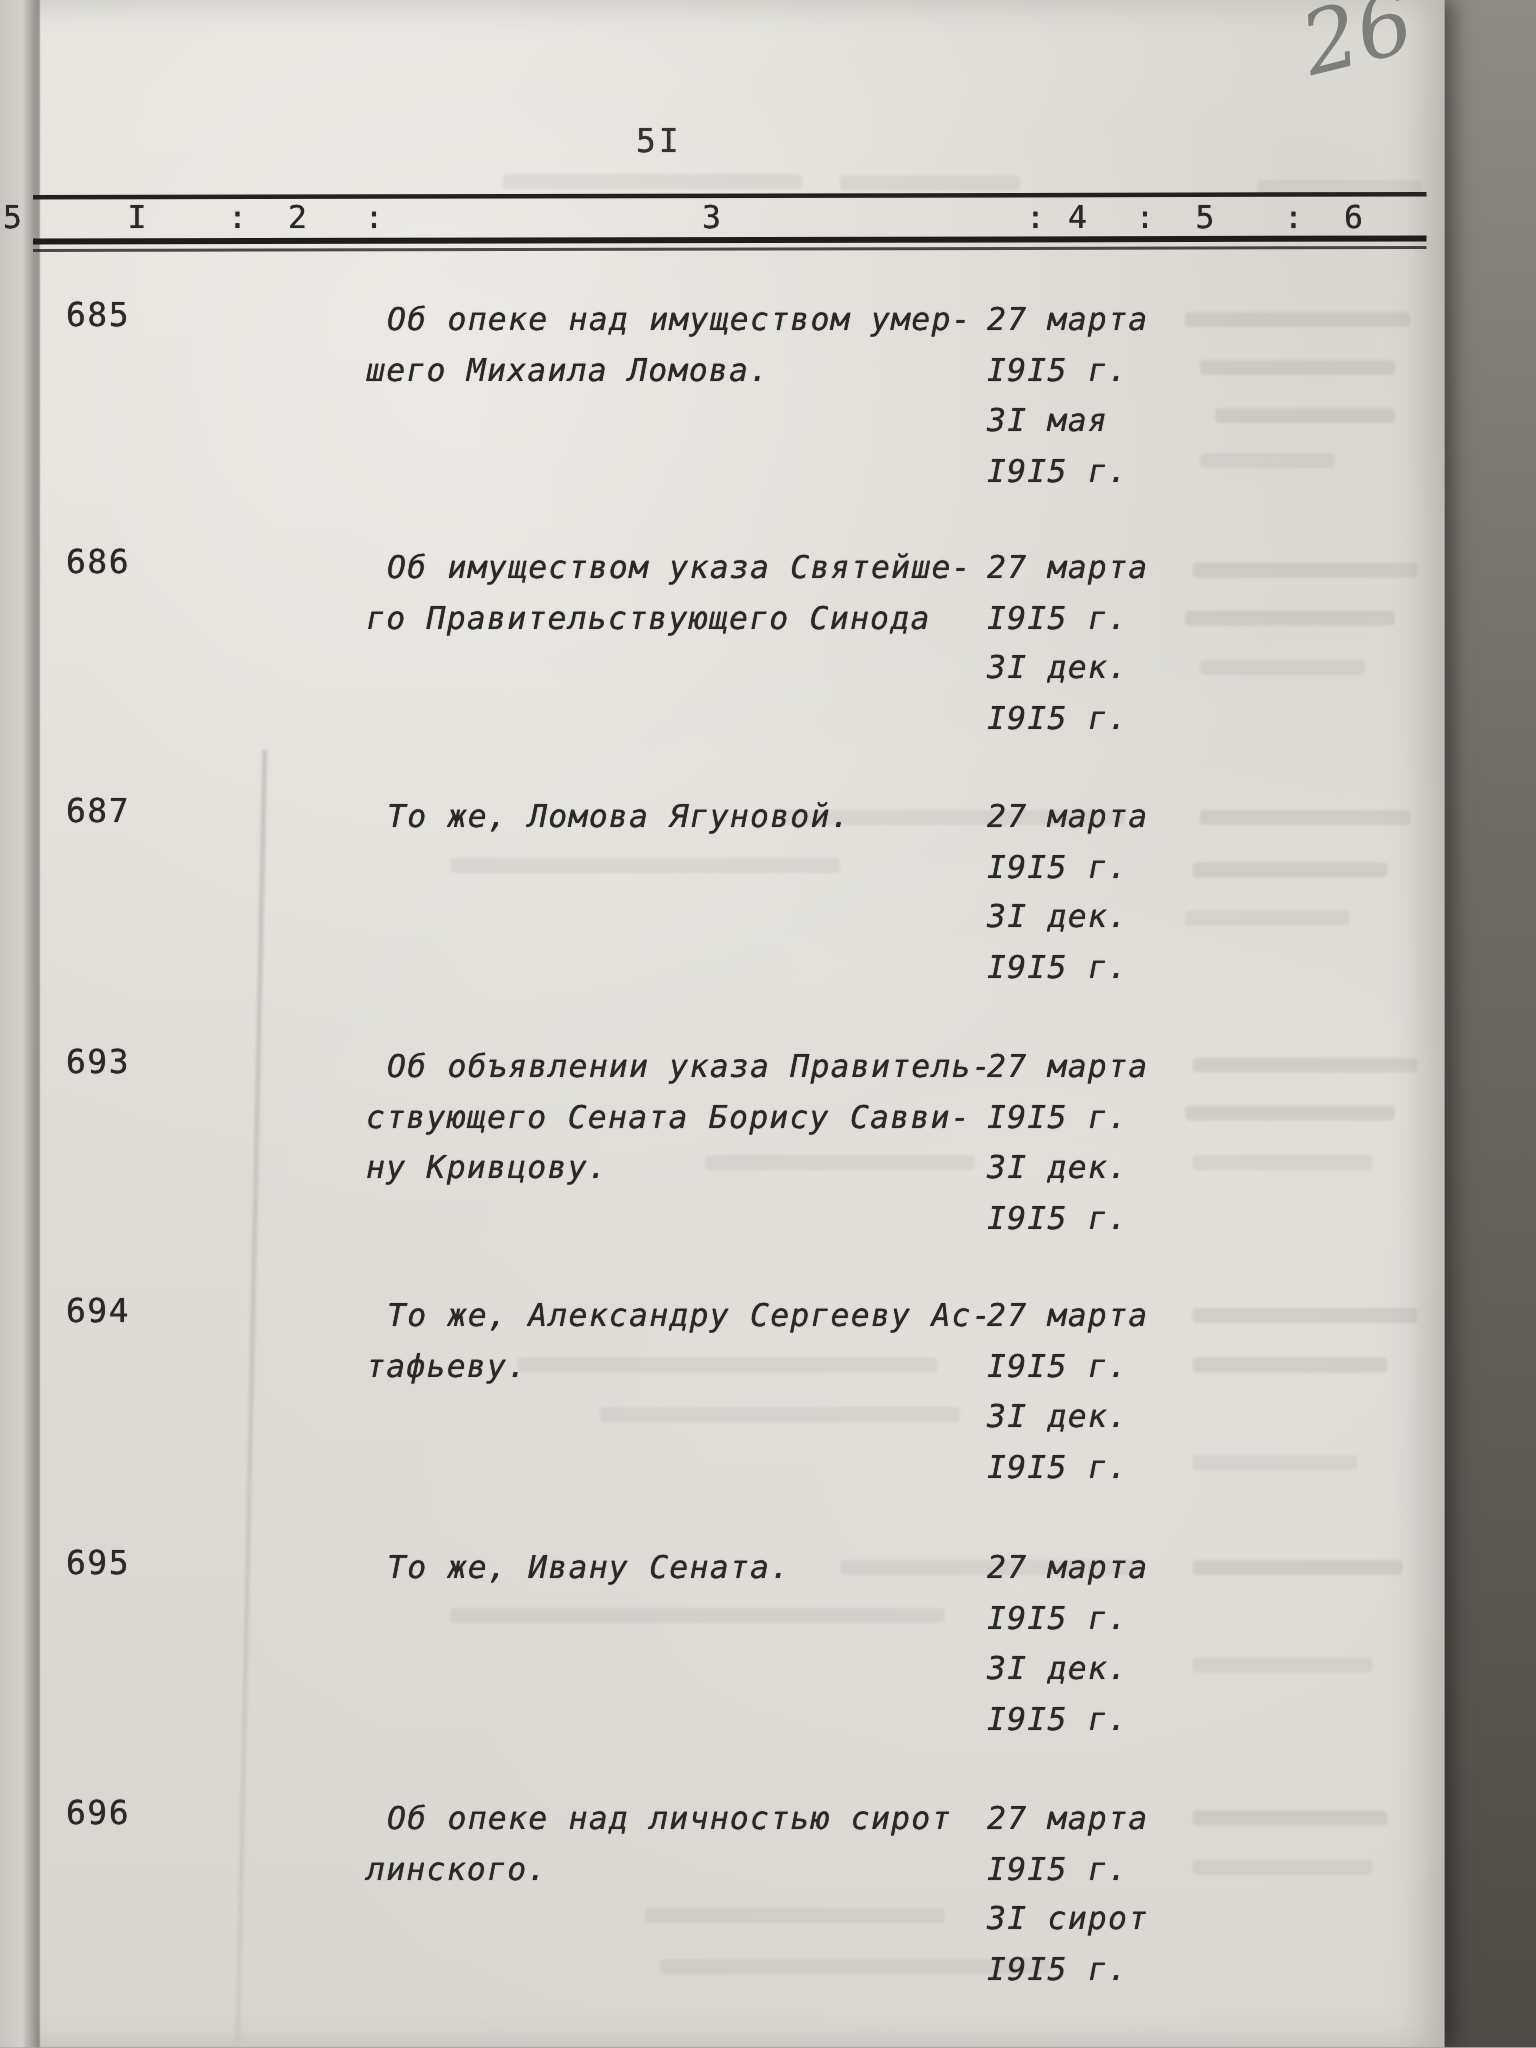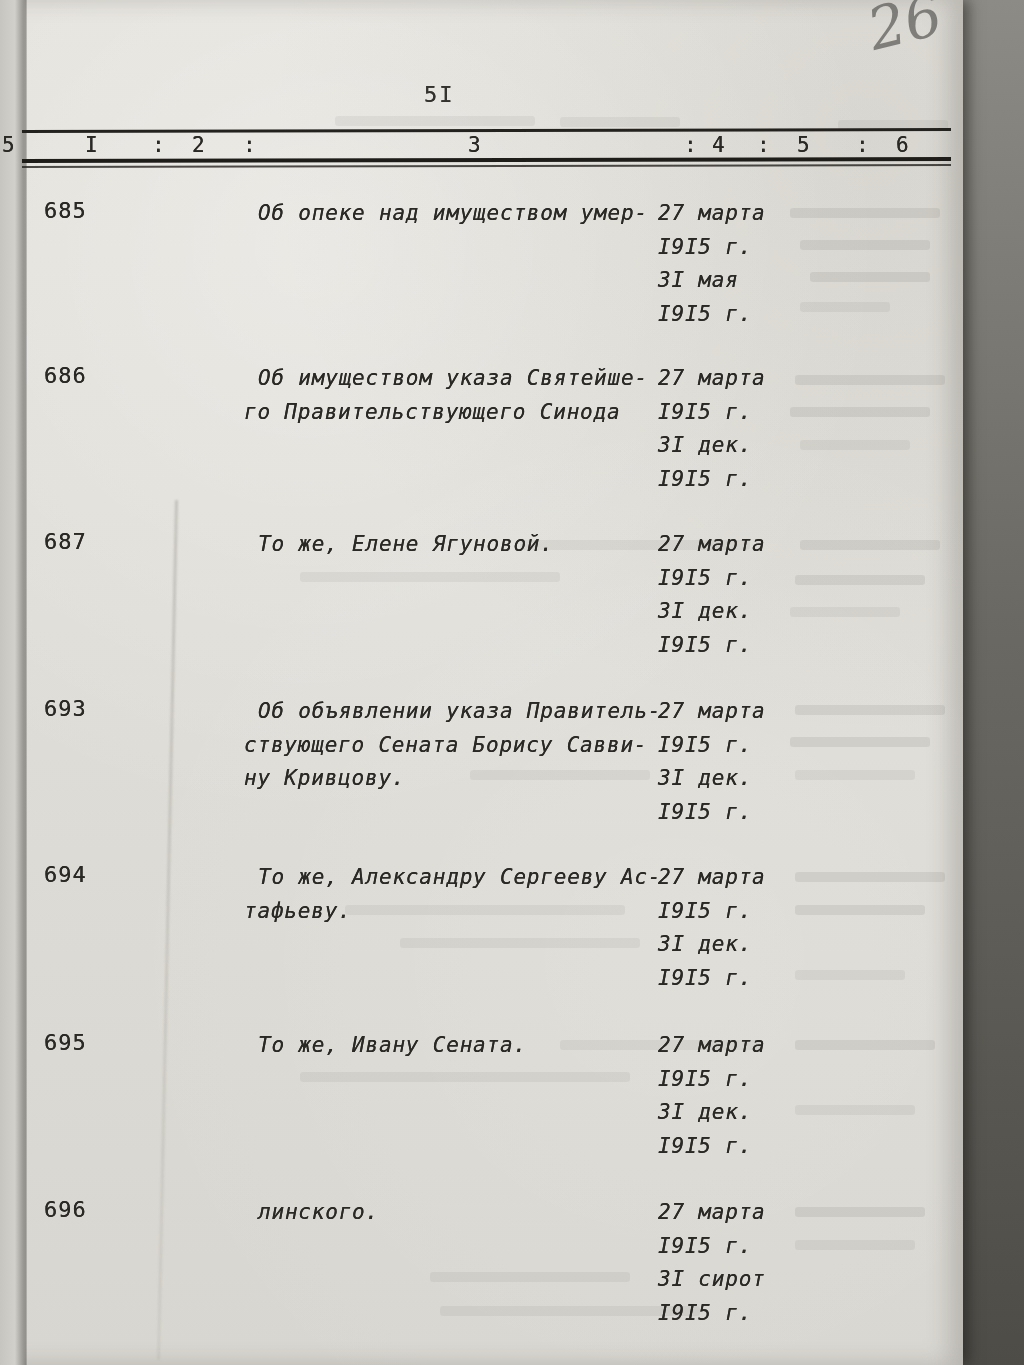--- a/index.html
+++ b/index.html
@@ -106,20 +106,21 @@
   <span class="hcol" style="left:797px">5</span>
   <span class="hcol" style="left:856px">:</span>
   <span class="hcol" style="left:896px">6</span>
   <div class="rule-bottom-thick"></div>
   <div class="rule-bottom-thin"></div>
 
   <div class="entry" style="top:197px">
     <div class="num">685</div>
     <div class="desc">
       <div class="line">Об опеке над имуществом умер-</div>
+      <div class="line">шего Михаила Ломова.</div>
     </div>
     <div class="dates">
       <div class="line">27 марта</div>
       <div class="line">I9I5 г.</div>
       <div class="line">3I мая</div>
       <div class="line">I9I5 г.</div>
     </div>
   </div>
 
   <div class="entry" style="top:362px">
@@ -132,21 +133,21 @@
       <div class="line">27 марта</div>
       <div class="line">I9I5 г.</div>
       <div class="line">3I дек.</div>
       <div class="line">I9I5 г.</div>
     </div>
   </div>
 
   <div class="entry" style="top:528px">
     <div class="num">687</div>
     <div class="desc">
-      <div class="line">То же, Елене Ягуновой.</div>
+      <div class="line">То же, Ломова Ягуновой.</div>
     </div>
     <div class="dates">
       <div class="line">27 марта</div>
       <div class="line">I9I5 г.</div>
       <div class="line">3I дек.</div>
       <div class="line">I9I5 г.</div>
     </div>
   </div>
 
   <div class="entry" style="top:695px">
@@ -187,20 +188,21 @@
       <div class="line">27 марта</div>
       <div class="line">I9I5 г.</div>
       <div class="line">3I дек.</div>
       <div class="line">I9I5 г.</div>
     </div>
   </div>
 
   <div class="entry" style="top:1196px">
     <div class="num">696</div>
     <div class="desc">
+      <div class="line">Об опеке над личностью сирот</div>
       <div class="line">линского.</div>
     </div>
     <div class="dates">
       <div class="line">27 марта</div>
       <div class="line">I9I5 г.</div>
       <div class="line">3I сирот</div>
       <div class="line">I9I5 г.</div>
     </div>
   </div>
 

